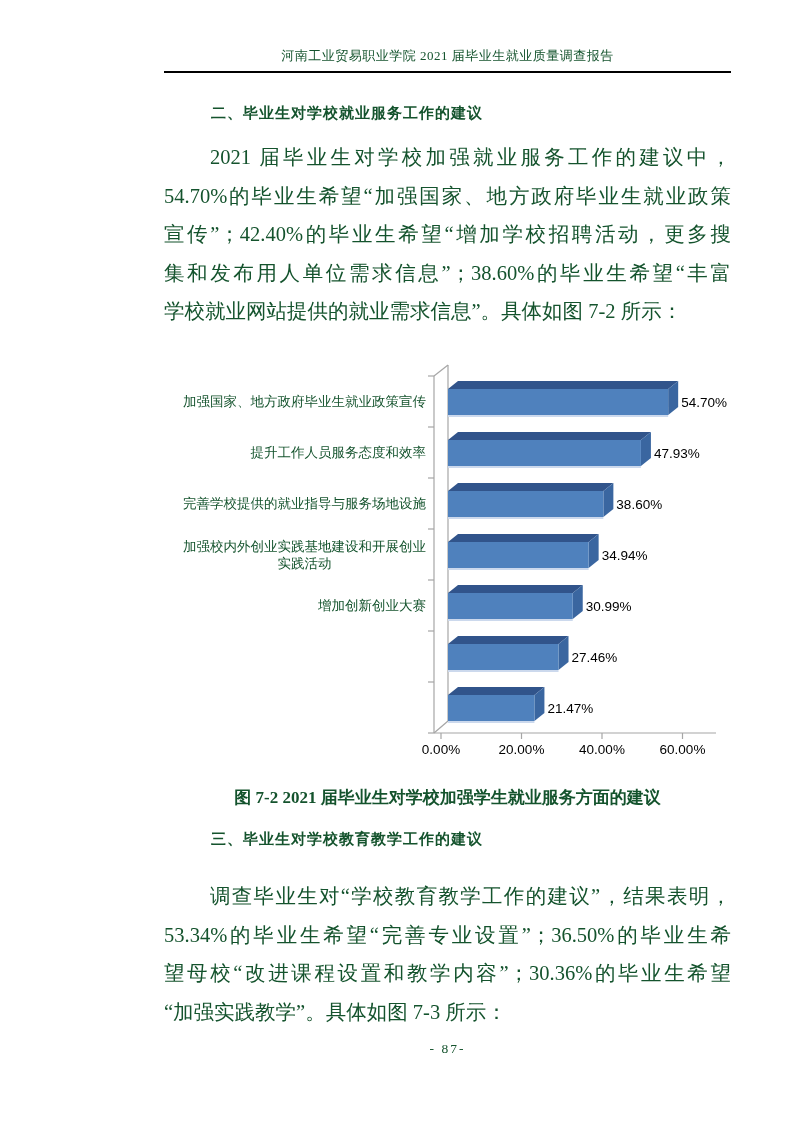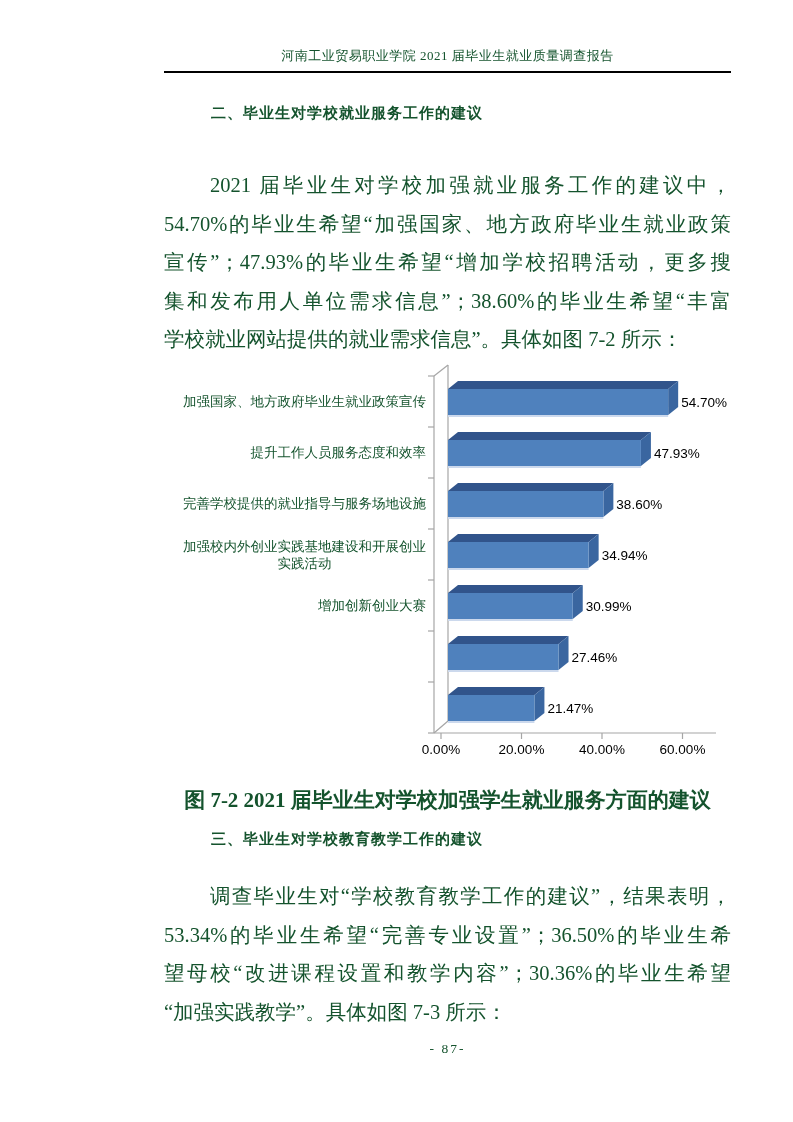--- a/index.html
+++ b/index.html
@@ -9,53 +9,53 @@
   .header{position:absolute;left:113px;top:44px;width:567px;text-align:center;
           font-size:13px;letter-spacing:.5px;padding-bottom:6px;border-bottom:2px solid #000;}
 
   .h-sec{position:absolute;left:113px;width:567px;margin:0;
          font-family:"Liberation Sans","DejaVu Sans",sans-serif;
          font-weight:bold;font-size:15px;padding-left:47px;letter-spacing:1px;}
   #h-sec2{top:101px;}
   #h-sec3{top:827px;}
 
   .para{position:absolute;left:113px;width:567px;font-size:20.5px;}
-  #para1{top:163px;}
+  #para1{top:135px;}
   #para2{top:874px;}
   .body-line{height:38.6px;line-height:38.6px;text-align:justify;text-align-last:justify;
              overflow:hidden;white-space:nowrap;}
   .body-line.first{text-indent:46px;}
   .body-line.last{text-align-last:left;}
 
   .chart{position:absolute;left:113px;top:358px;width:567px;height:400px;}
   .chart svg{position:absolute;left:0;top:0;}
   .cat-col{position:absolute;left:4px;top:15px;width:264px;
            font-family:"Liberation Sans","DejaVu Sans",sans-serif;font-size:13.5px;line-height:17px;}
   .cat-row{height:51px;display:flex;align-items:center;justify-content:flex-end;}
   .cat-row span{display:block;text-align:center;white-space:pre-line;padding-right:6px;}
   .val-text,.xtick-text{font-family:"Liberation Sans","DejaVu Sans",sans-serif;font-size:13.5px;fill:#000;}
 
   .fig-caption{position:absolute;left:113px;top:783px;width:567px;text-align:center;
-               font-weight:bold;font-size:21px;}
+               font-weight:bold;font-size:17px;}
 
   .page-number{position:absolute;left:0;top:1038px;width:793px;text-align:center;font-size:13.5px;letter-spacing:2px;}
 </style>
 </head>
 <body>
 
 <div class="page">
 
   <div class="header">河南工业贸易职业学院 2021 届毕业生就业质量调查报告</div>
 
   <div class="h-sec" id="h-sec2">二、毕业生对学校就业服务工作的建议</div>
 
   <div class="para" id="para1">
       <div class="body-line first">2021 届毕业生对学校加强就业服务工作的建议中，</div>
       <div class="body-line">54.70%的毕业生希望“加强国家、地方政府毕业生就业政策</div>
-      <div class="body-line">宣传”；47.93%的毕业生希望“增加学校招聘活动，更多搜</div>
+      <div class="body-line">宣传”；42.40%的毕业生希望“增加学校招聘活动，更多搜</div>
       <div class="body-line">集和发布用人单位需求信息”；38.60%的毕业生希望“丰富</div>
       <div class="body-line last">学校就业网站提供的就业需求信息”。具体如图 7-2 所示：</div>
     </div>
 
   <div class="chart">
     <div class="cat-col">
         <div class="cat-row">
           <span>加强国家、地方政府毕业生就业政策宣传</span>
         </div>
         <div class="cat-row">

